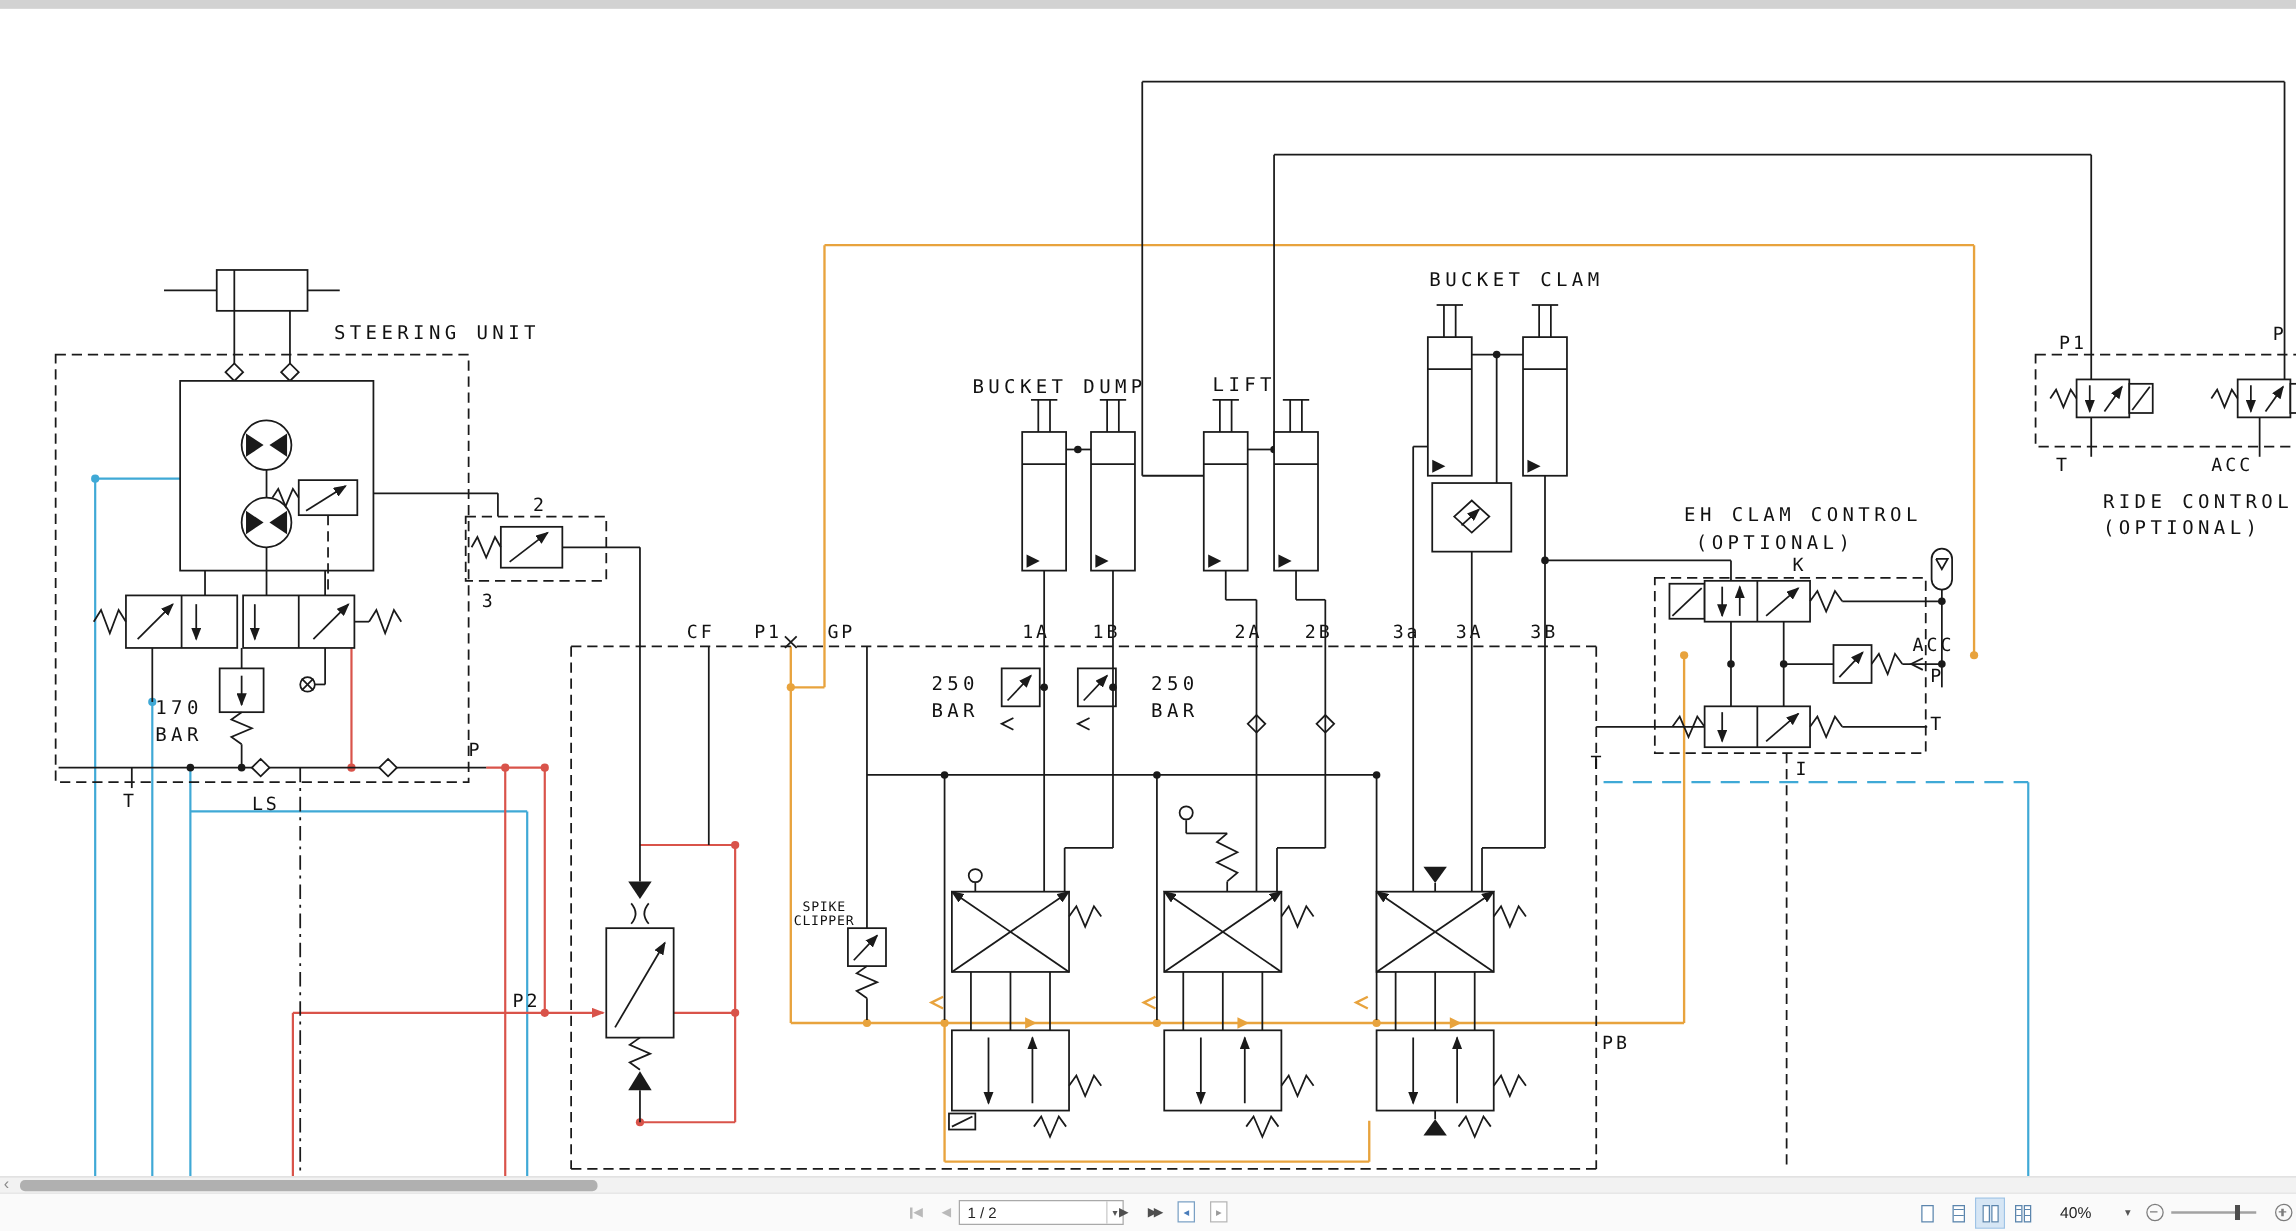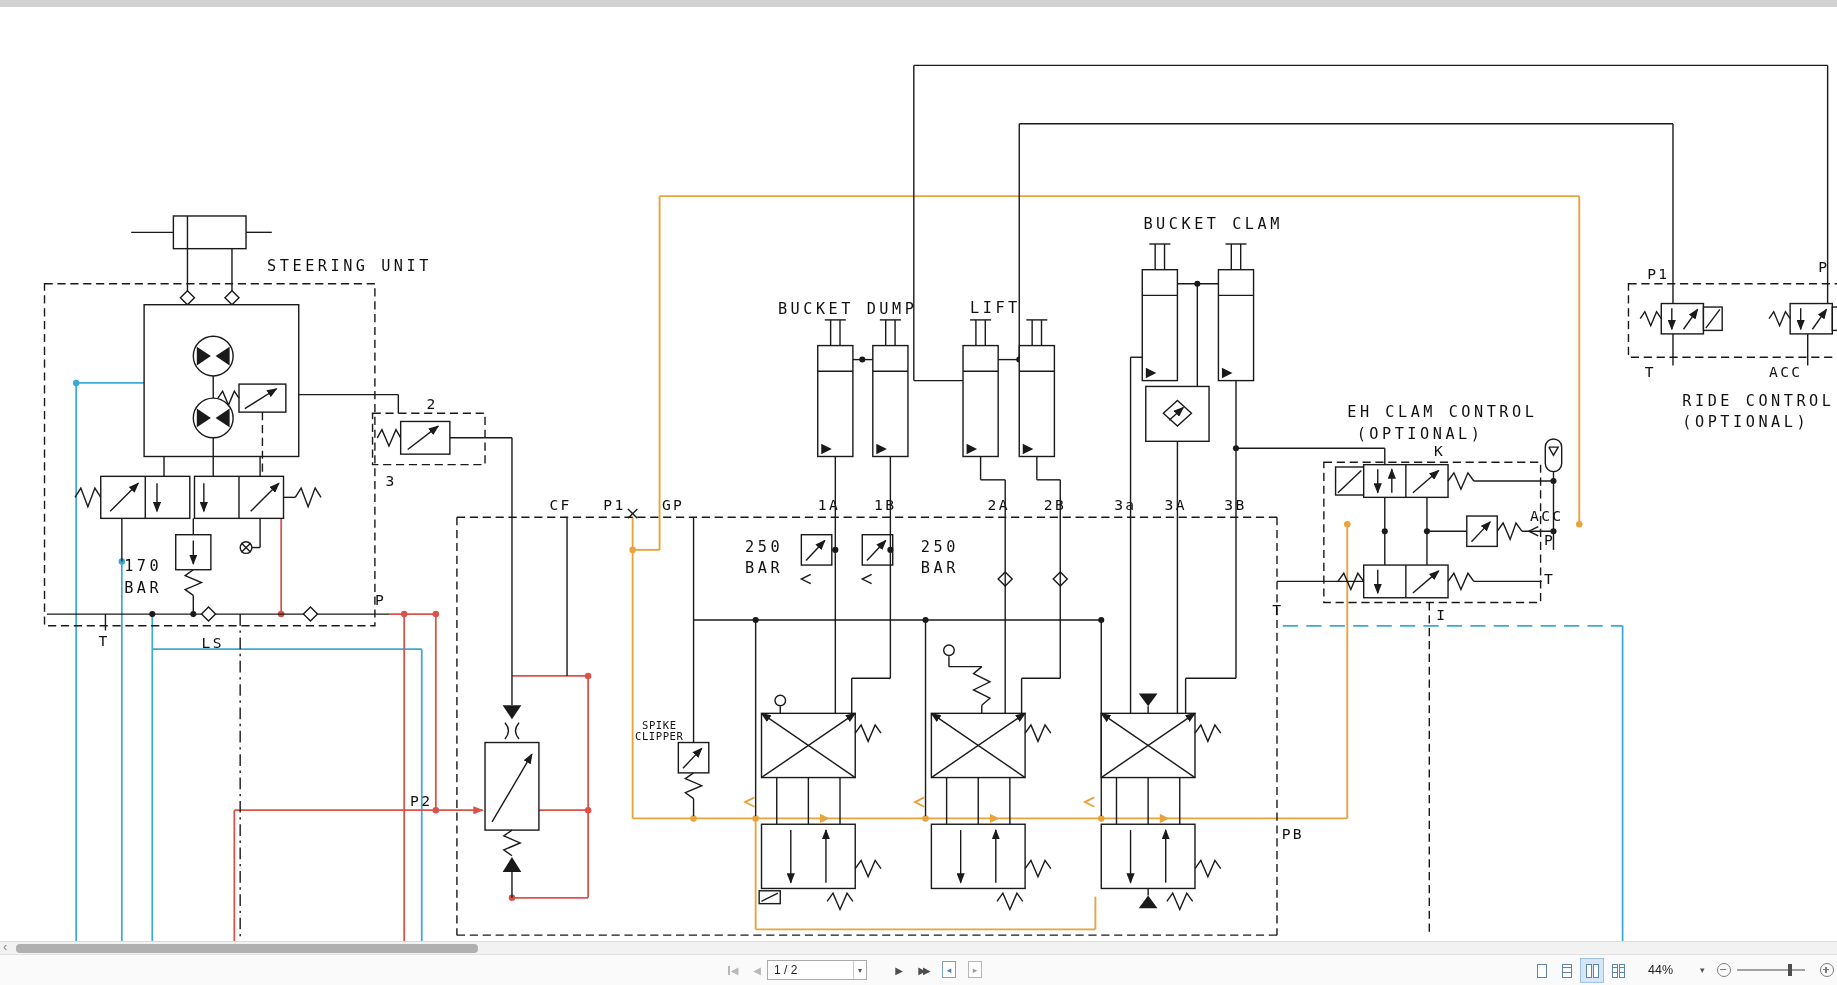--- a/index.html
+++ b/index.html
@@ -30,21 +30,21 @@
   .hscroll{position:absolute;left:0;top:941px;width:1837px;height:13px;background:#f2f2f2;border-top:1px solid #dcdcdc;}
   .hs-arrow{position:absolute;left:3px;top:-2px;font-size:13px;color:#8a8a8a;line-height:13px;}
   .hs-thumb{position:absolute;left:16px;top:2px;width:462px;height:9px;background:#b0b0b0;border-radius:4px;}
 
   
   .toolbar{position:absolute;left:0;top:954px;width:1837px;height:31px;background:#fafafa;border-top:1px solid #e1e1e1;}
   .tb-btn{position:absolute;top:5px;width:20px;height:20px;display:flex;align-items:center;justify-content:center;font-size:10px;color:#b9b9b9;}
   .tb-btn .bar{width:2px;height:9px;background:#b9b9b9;margin-right:1px;}
   .tb-btn.en{color:#4e4e4e;}
   .tb-dbl{letter-spacing:-3px;padding-right:3px;}
-  .page-box{position:absolute;left:767px;top:5px;width:100px;height:20px;background:#fff;border:1px solid #a9a9a9;box-sizing:border-box;display:flex;align-items:center;}
+  .page-box{position:absolute;left:767px;top:5px;width:132px;height:20px;background:#fff;border:1px solid #a9a9a9;box-sizing:border-box;display:flex;align-items:center;}
   .page-box .pg-val{font-size:12px;color:#222;padding-left:6px;flex:1;}
   .page-box .pg-caret{font-size:8px;color:#555;padding-right:4px;border-left:1px solid #c9c9c9;padding-left:4px;height:100%;display:flex;align-items:center;}
   .pgico{position:absolute;top:6px;width:14px;height:17px;border:1px solid #7aa0c4;background:#fff;display:flex;align-items:center;justify-content:center;font-size:9px;color:#4a7dbb;box-sizing:border-box;}
   .pgico.gray{border-color:#b5b5b5;color:#9a9a9a;}
   .lay{position:absolute;top:4px;width:22px;height:23px;display:flex;align-items:center;justify-content:center;gap:1px;box-sizing:border-box;}
   .lay .pg{width:10px;height:14px;border:1.5px solid #5b85ad;box-sizing:border-box;background:#fff;}
   .lay .pg.sm{width:6px;}
   .lay .pg.lined{background:repeating-linear-gradient(#fff 0 2px,#5b85ad 2px 3px,#fff 3px 5px);}
   .lay.sel{background:#d6e6f5;outline:1px solid #9ec3e6;}
   .zoom-label{position:absolute;left:1648px;top:8px;font-size:12.5px;color:#222;}
@@ -473,21 +473,21 @@
     </div>
   <div class="lay sel" style="left:1581px">
       <div class="pg sm"></div>
       <div class="pg sm"></div>
     </div>
   <div class="lay" style="left:1607px">
       <div class="pg sm lined"></div>
       <div class="pg sm lined"></div>
     </div>
 
-  <span class="zoom-label">44%</span>
+  <span class="zoom-label">40%</span>
   <span class="zoom-caret">▾</span>
   <div class="zbtn" style="left:1717px">
       <span class="h"></span>
     </div>
   <div class="zslider-track"></div>
   <div class="zslider-thumb"></div>
   <div class="zbtn" style="left:1820px">
       <span class="h"></span>
       <span class="v"></span>
     </div>

